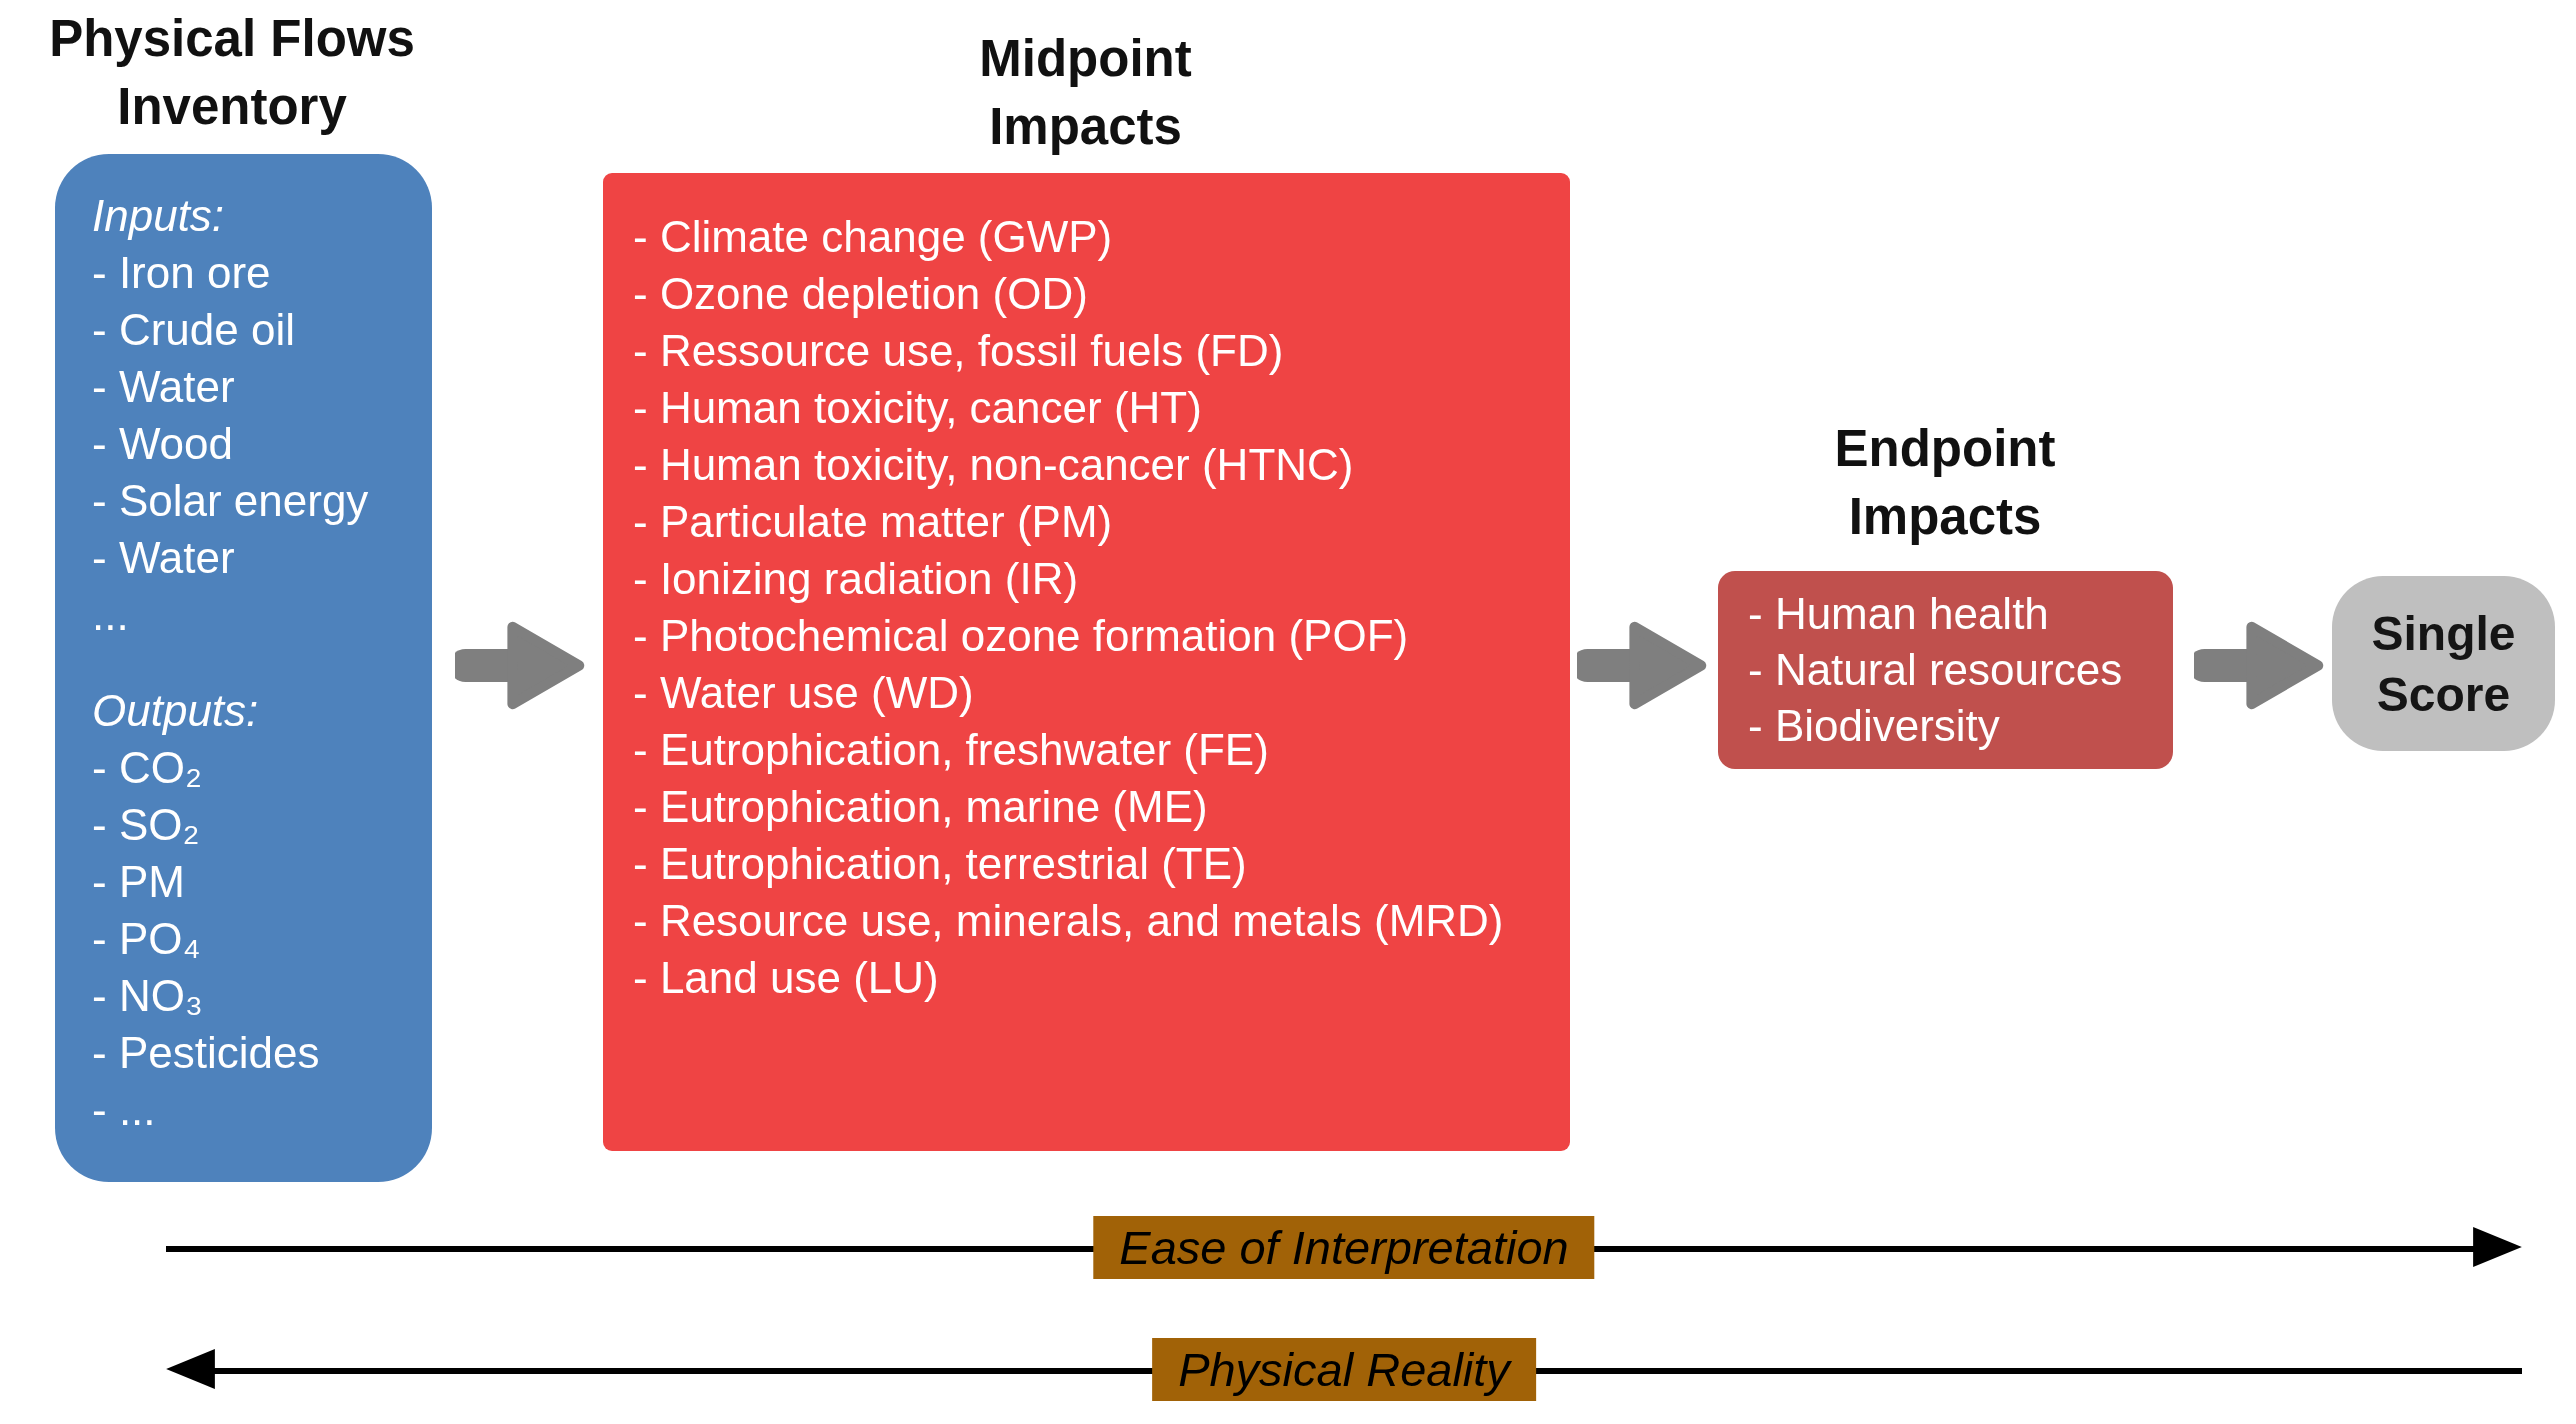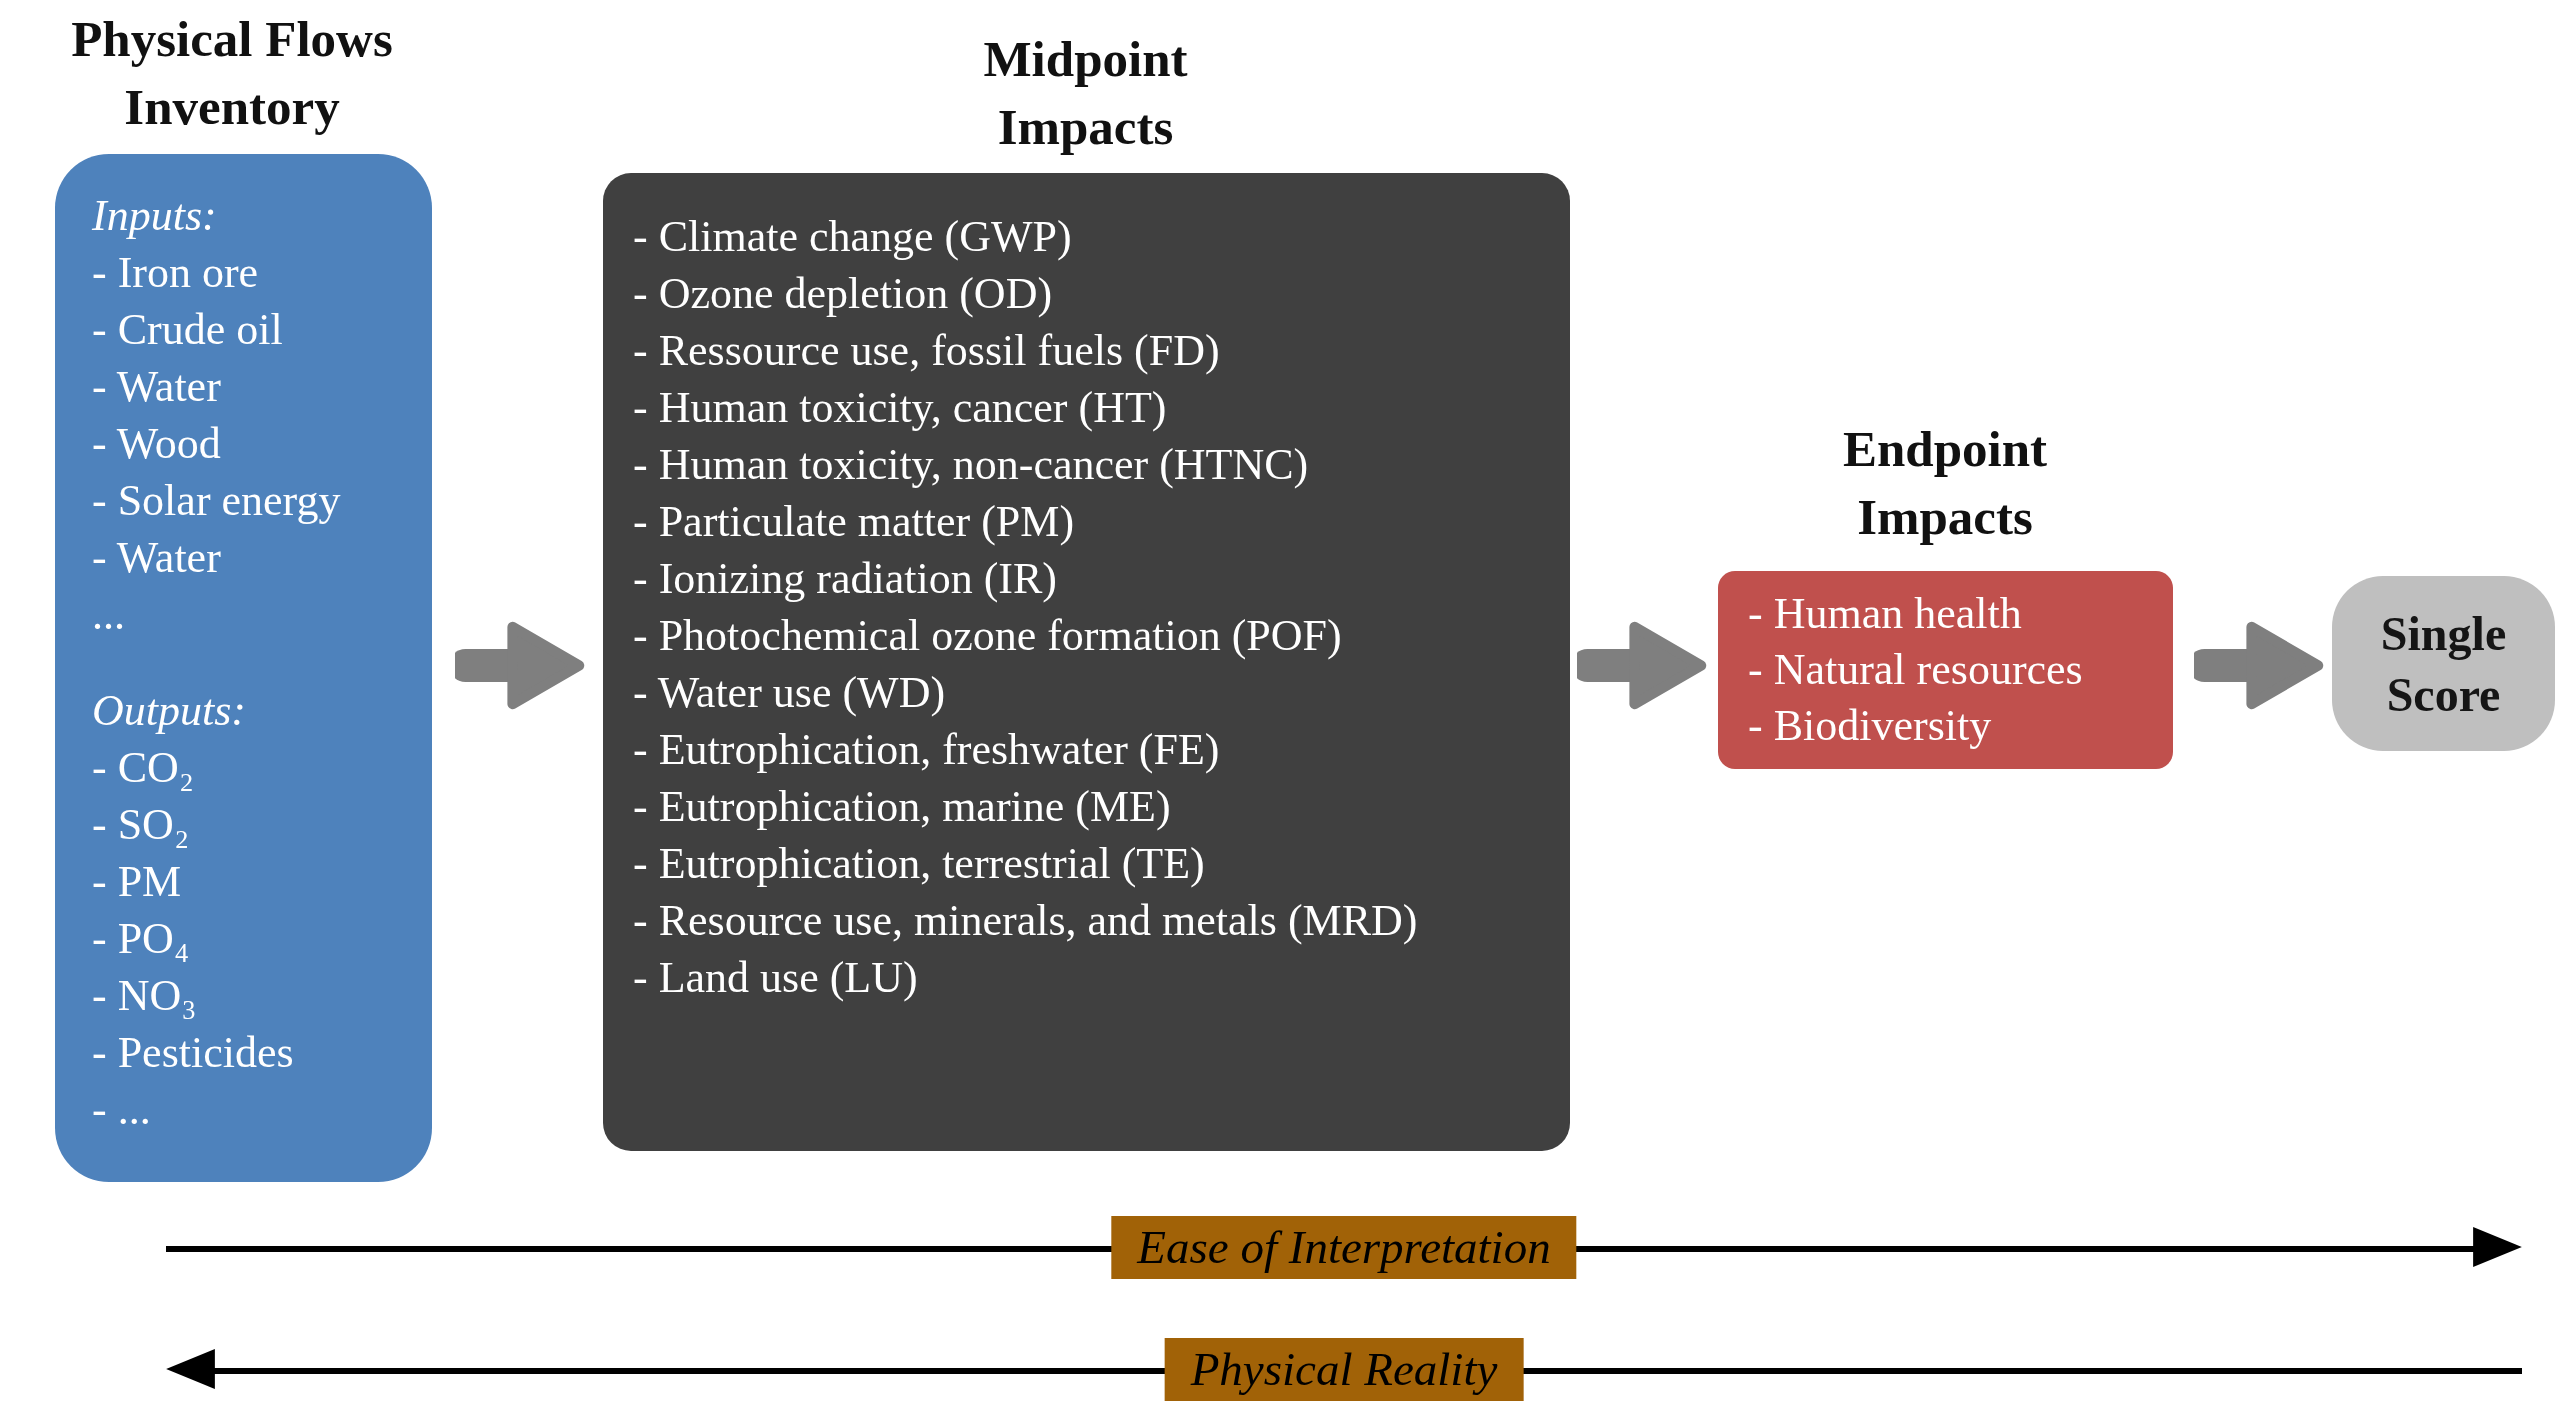--- a/index.html
+++ b/index.html
@@ -1,36 +1,36 @@
 <!DOCTYPE html>
 <html style="font-size:14px"><head>
 <meta charset="utf-8">
 <style>
   html,body{margin:0;padding:0;background:#ffffff;}
   .canvas{
     position:relative;width:2576px;height:1424px;background:#ffffff;overflow:hidden;
-    font-family:Liberation Serif, serif;
+    font-family:Liberation Sans, sans-serif;
   }
   
   .stage-title{
     position:absolute;text-align:center;font-weight:bold;color:#111;
     font-size:51px;line-height:68px;
   }
   .title-inventory{left:35px;top:5.3px;width:394px;}
   .title-midpoint{left:604px;top:24.5px;width:963px;}
   .title-endpoint{left:1715px;top:415px;width:460px;}
   
   .box{position:absolute;box-sizing:border-box;color:#fff;}
   .box-blue{
     left:55px;top:154px;width:377px;height:1028px;background:#4E82BC;
     border-radius:54px;padding:33px 12.3px 0 37px;
   }
   .box-orange{
-    left:603px;top:173px;width:967px;height:978px;background:#404040;
-    border-radius:28px;padding:35px 14px 0 30px;
+    left:603px;top:173px;width:967px;height:978px;background:#ef4444;
+    border-radius:9px;padding:35px 14px 0 30px;
   }
   .box-red{
     left:1718px;top:571px;width:455px;height:198px;background:#C0504D;
     border-radius:17px;padding:15px 8.8px 0 30px;
   }
   .box-gray{
     left:2332px;top:576px;width:223px;height:175px;background:#BFBFBF;
     border-radius:51px;display:flex;align-items:center;justify-content:center;
   }
   .list{list-style:none;margin:0;padding:0;font-size:44px;line-height:57px;}

